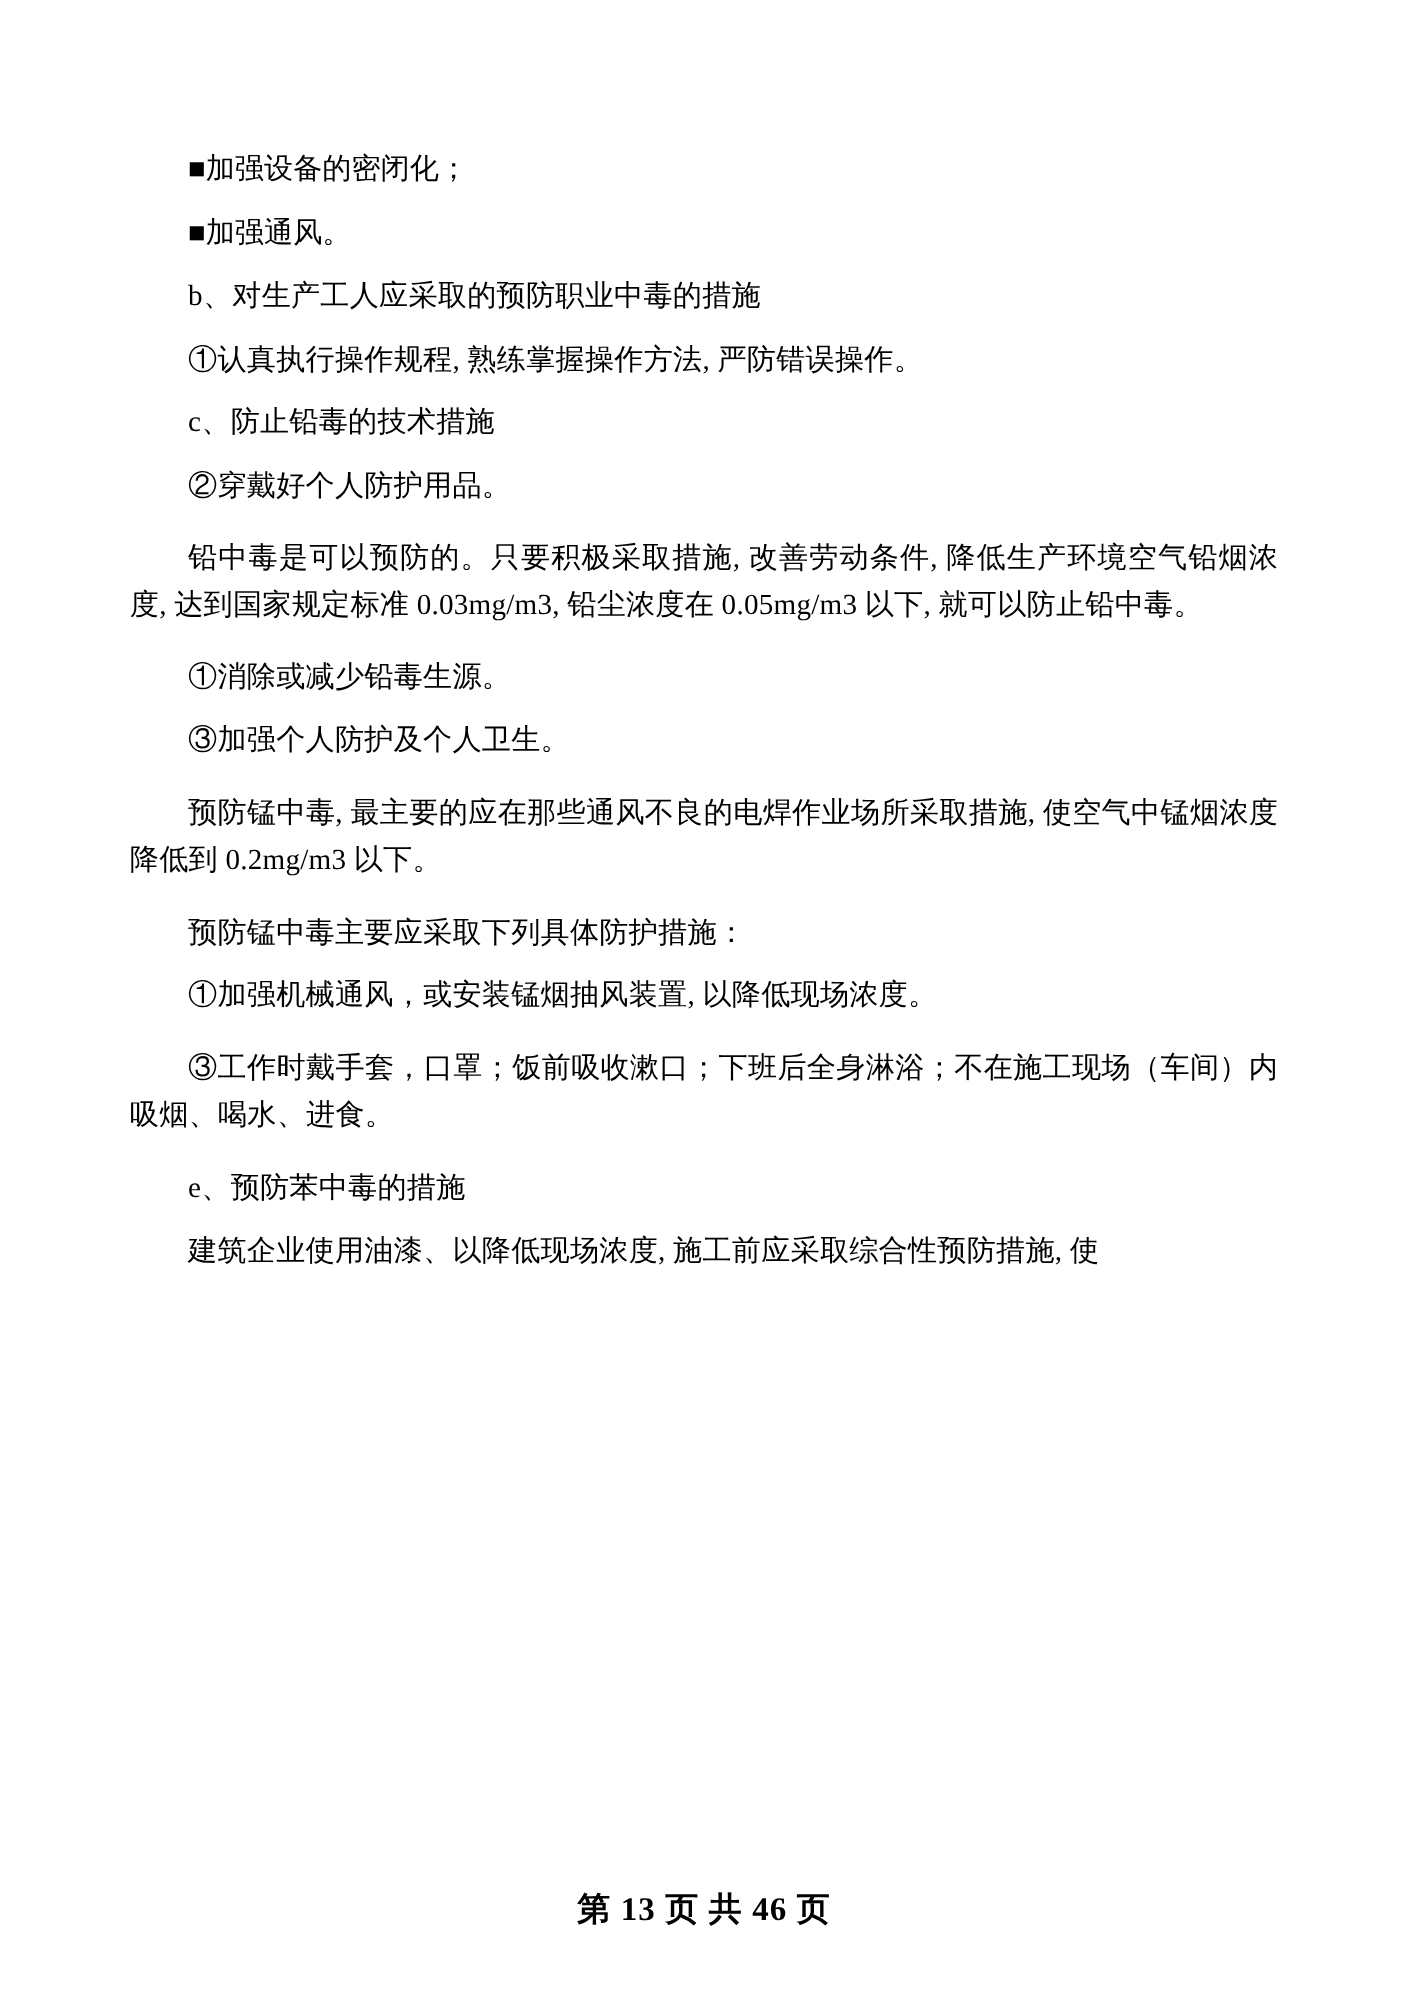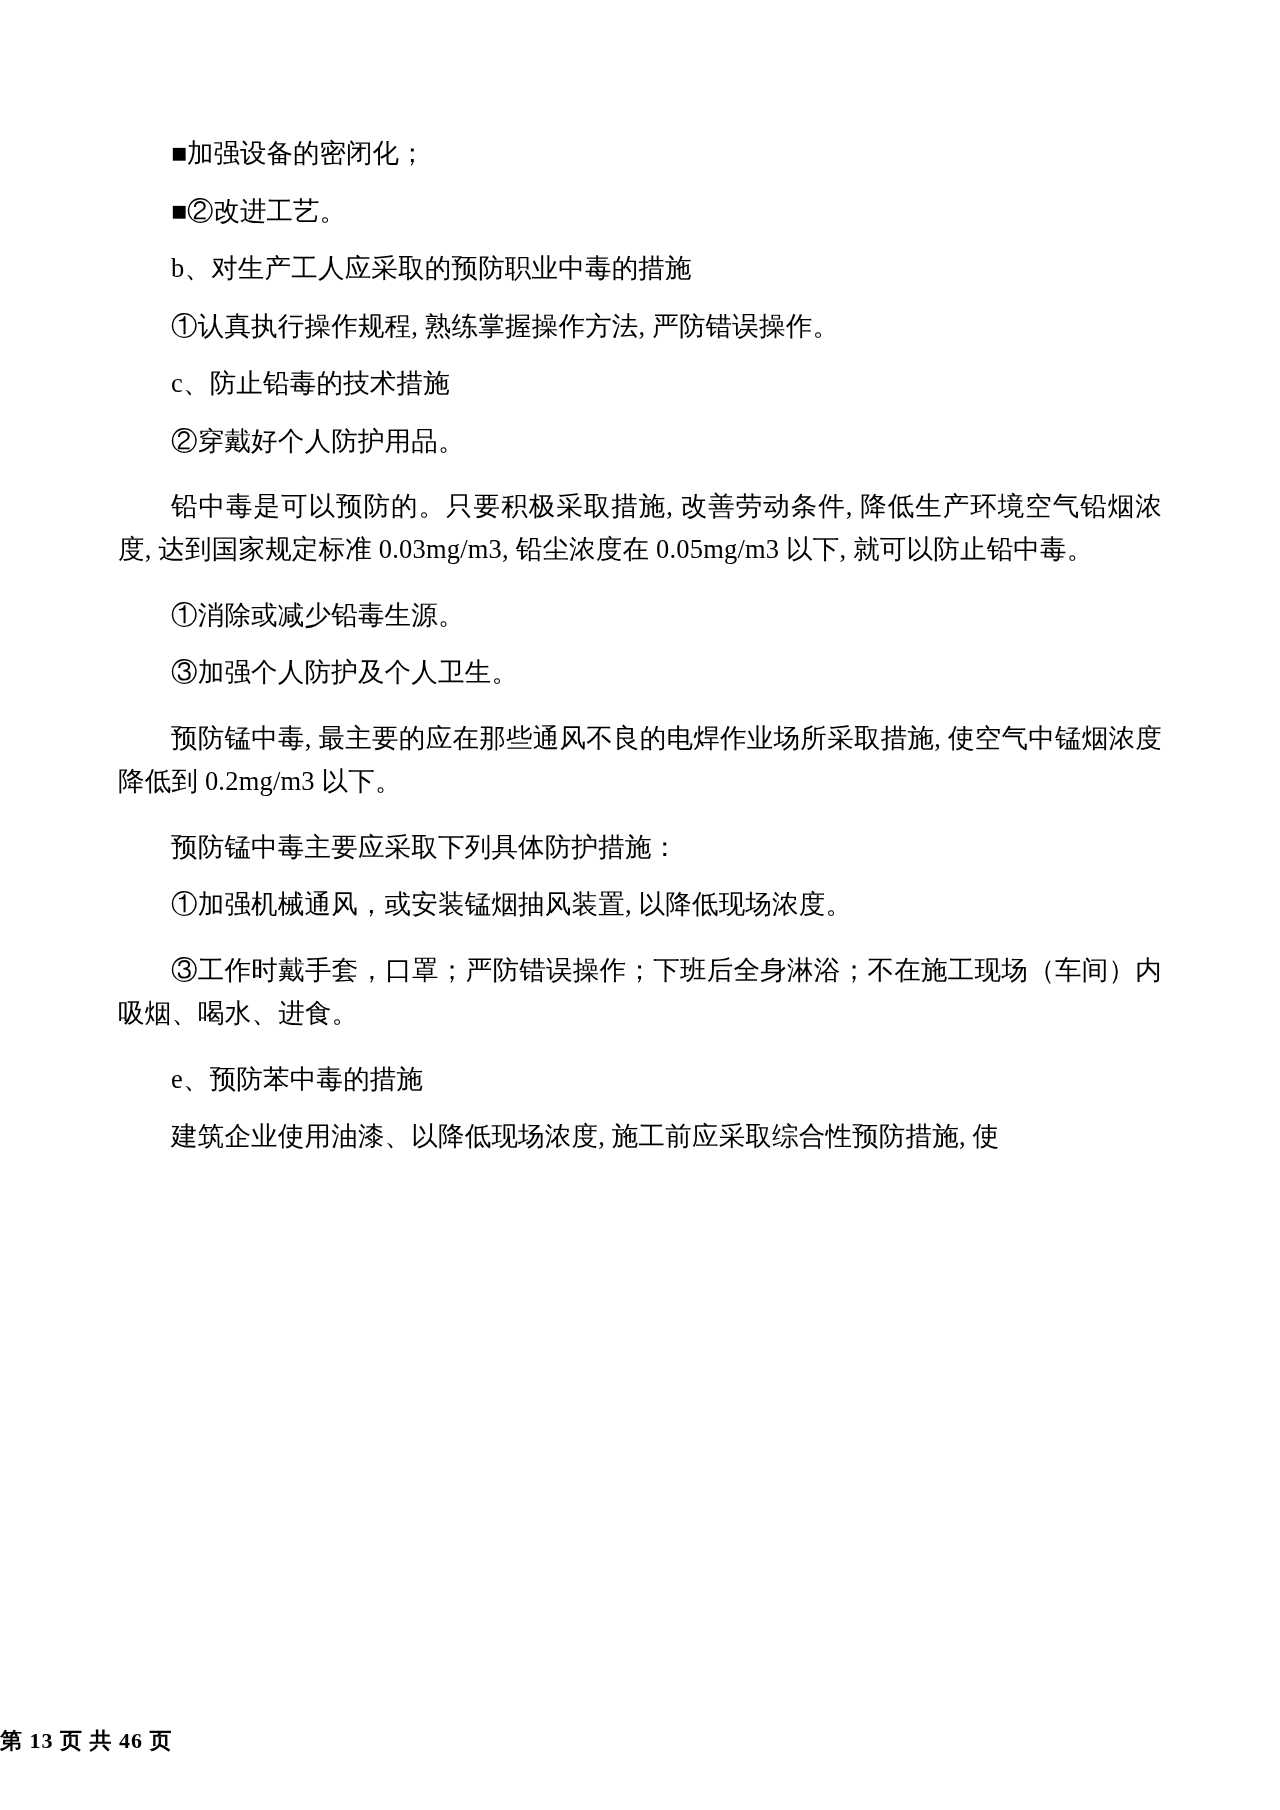--- a/index.html
+++ b/index.html
@@ -39,44 +39,45 @@
     text-indent: 53px;
   }
   .wrap {
     line-height: 1.62;
   }
   .footer {
     position: absolute;
     left: 0;
     right: 0;
     bottom: 54px;
-    font-size: 22px;
+    text-align: center;
+    font-size: 30px;
     font-weight: bold;
     font-family: "Liberation Serif", "DejaVu Serif", serif;
     letter-spacing: 1px;
   }
 </style>
 </head>
 <body>
 
 <div class="page">
   <div class="doc-body">
 
     <p class="bullet-line">■加强设备的密闭化；</p>
-    <p class="bullet-line">■②改进工艺。</p>
+    <p class="bullet-line">■加强通风。</p>
     <p class="para indent">b、对生产工人应采取的预防职业中毒的措施</p>
     <p class="para indent">①认真执行操作规程, 熟练掌握操作方法, 严防错误操作。</p>
     <p class="para indent">c、防止铅毒的技术措施</p>
     <p class="para indent">②穿戴好个人防护用品。</p>
     <p class="para indent wrap">铅中毒是可以预防的。只要积极采取措施, 改善劳动条件, 降低生产环境空气铅烟浓度, 达到国家规定标准 0.03mg/m3, 铅尘浓度在 0.05mg/m3 以下, 就可以防止铅中毒。</p>
     <p class="para indent">①消除或减少铅毒生源。</p>
     <p class="para indent">③加强个人防护及个人卫生。</p>
     <p class="para indent wrap">预防锰中毒, 最主要的应在那些通风不良的电焊作业场所采取措施, 使空气中锰烟浓度降低到 0.2mg/m3 以下。</p>
     <p class="para indent">预防锰中毒主要应采取下列具体防护措施：</p>
     <p class="para indent">①加强机械通风，或安装锰烟抽风装置, 以降低现场浓度。</p>
-    <p class="para indent wrap">③工作时戴手套，口罩；严防错误操作；下班后全身淋浴；不在施工现场（车间）内吸烟、喝水、进食。</p>
+    <p class="para indent wrap">③工作时戴手套，口罩；饭前吸收漱口；下班后全身淋浴；不在施工现场（车间）内吸烟、喝水、进食。</p>
     <p class="para indent">e、预防苯中毒的措施</p>
     <p class="para indent">建筑企业使用油漆、以降低现场浓度, 施工前应采取综合性预防措施, 使</p>
 
   </div>
 
   <div class="footer">第 13 页 共 46 页</div>
 </div>
 
 </body></html>

